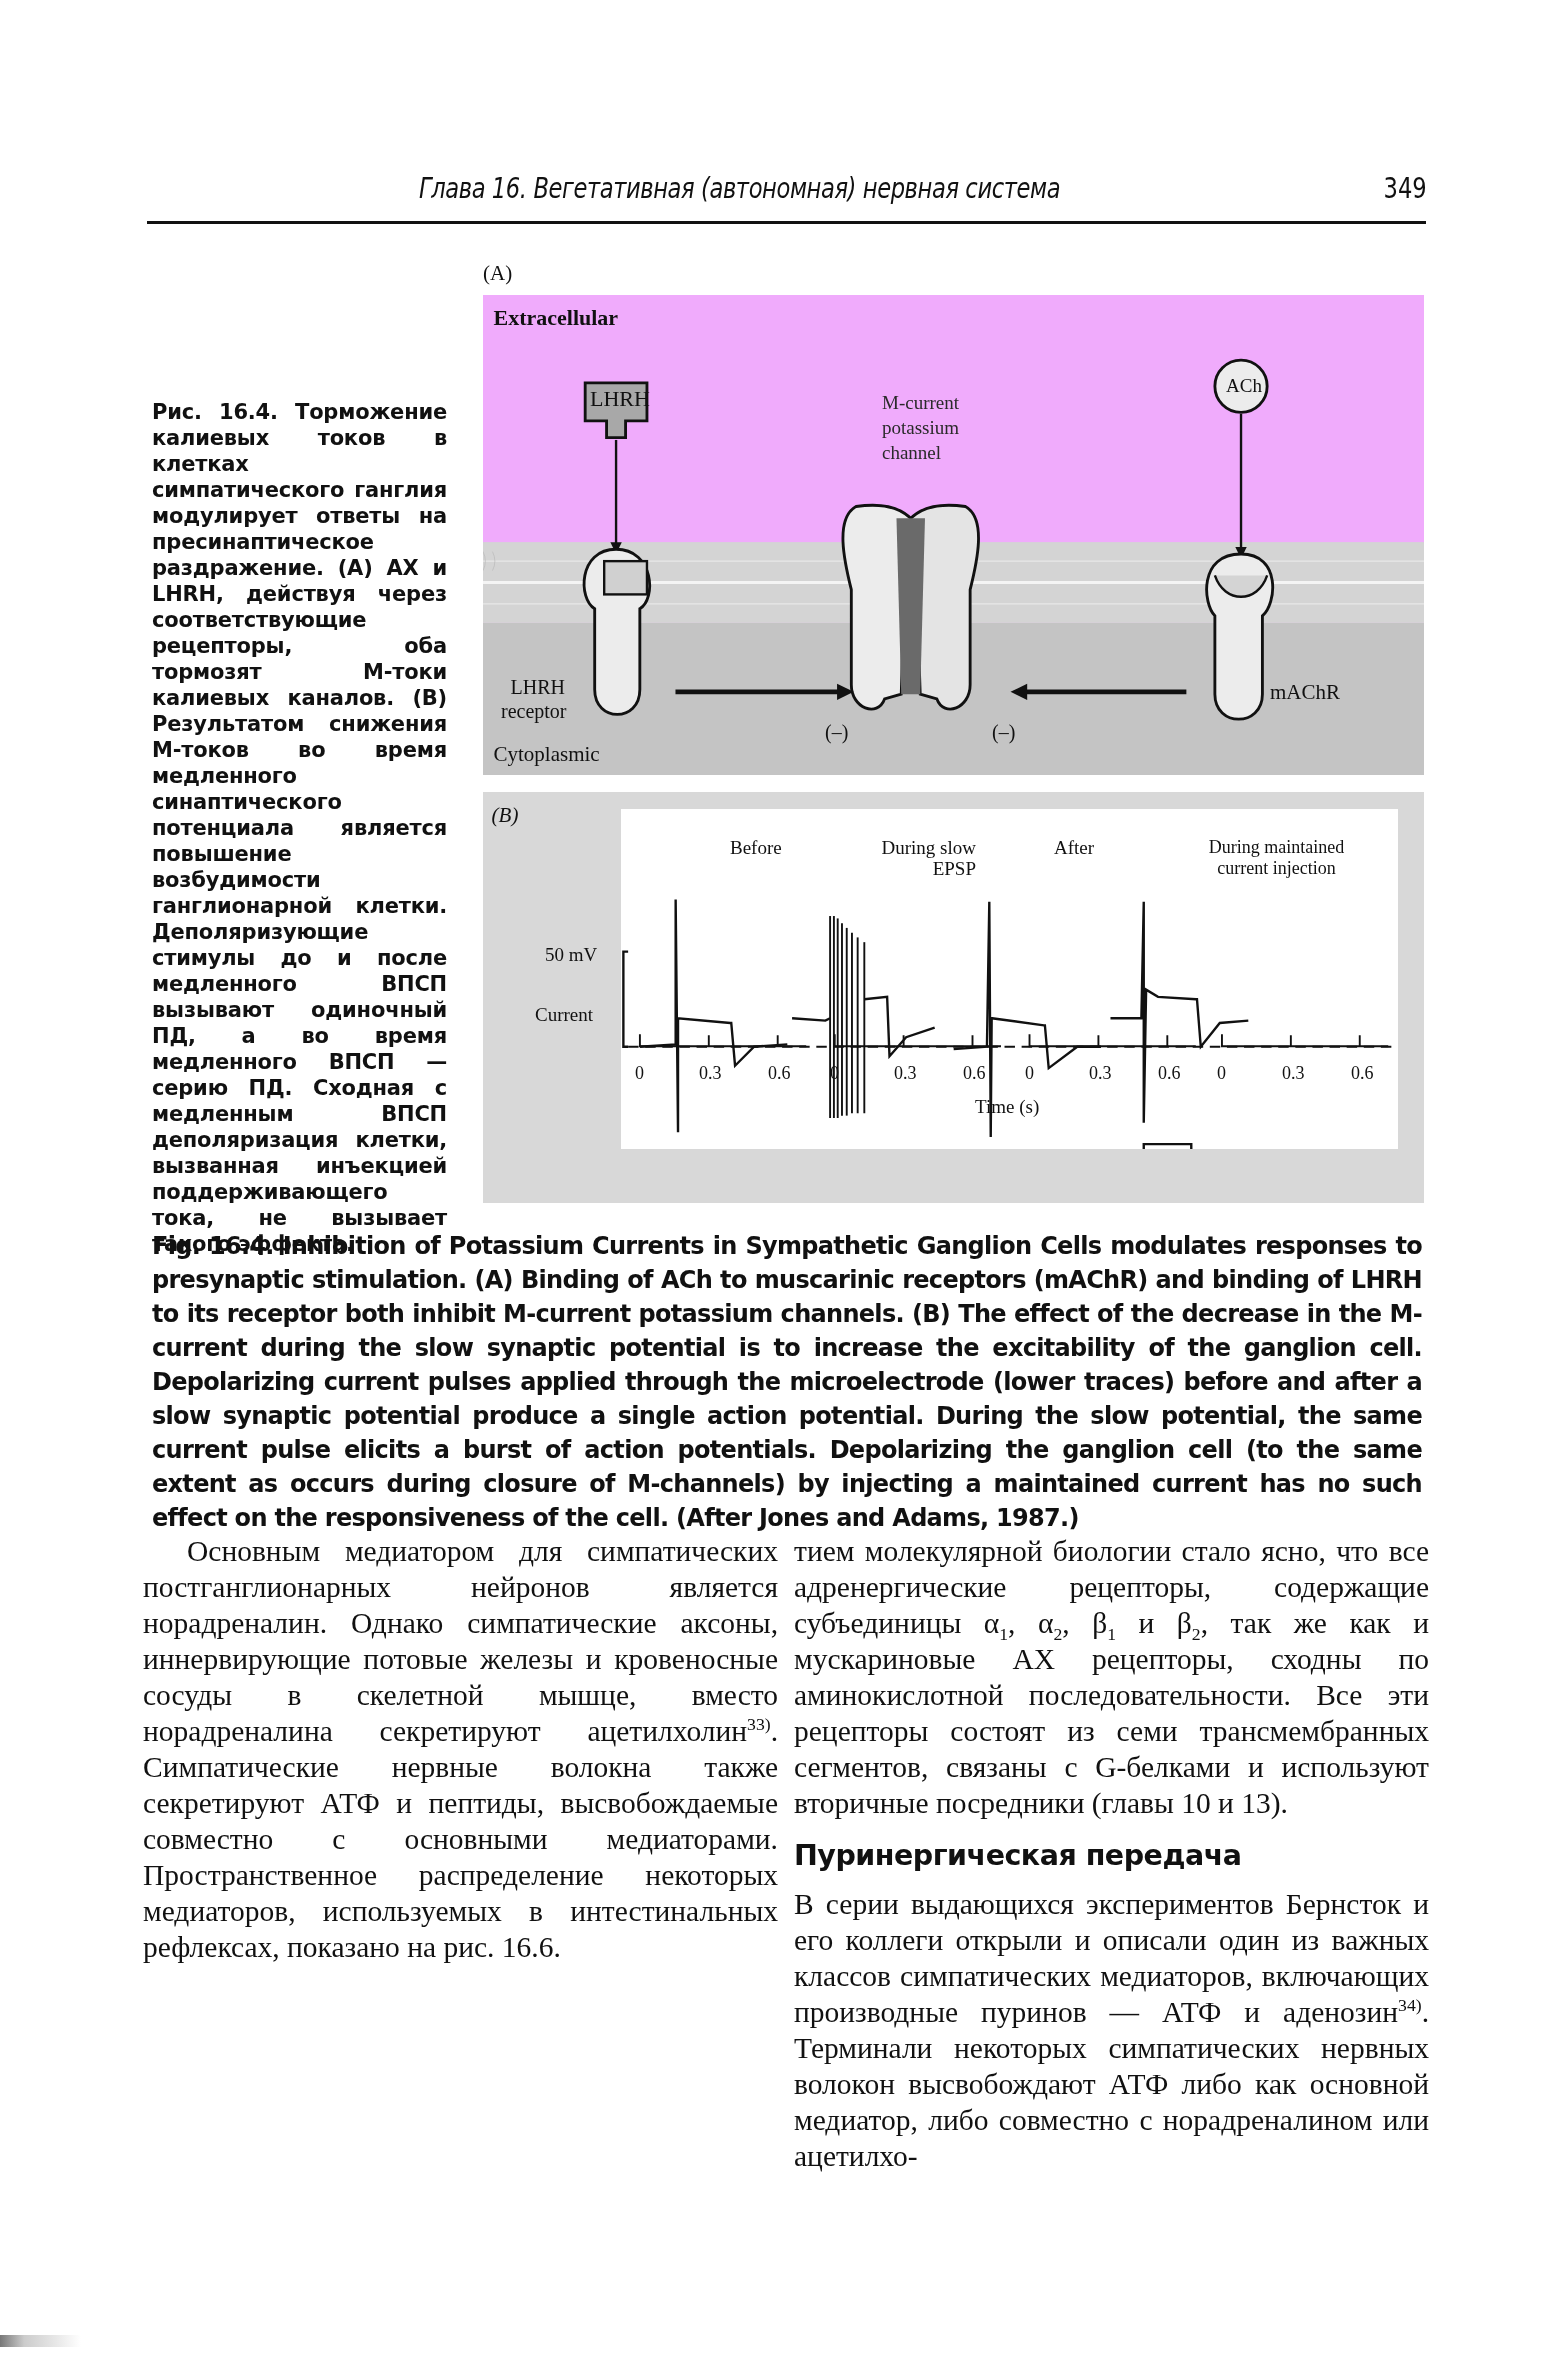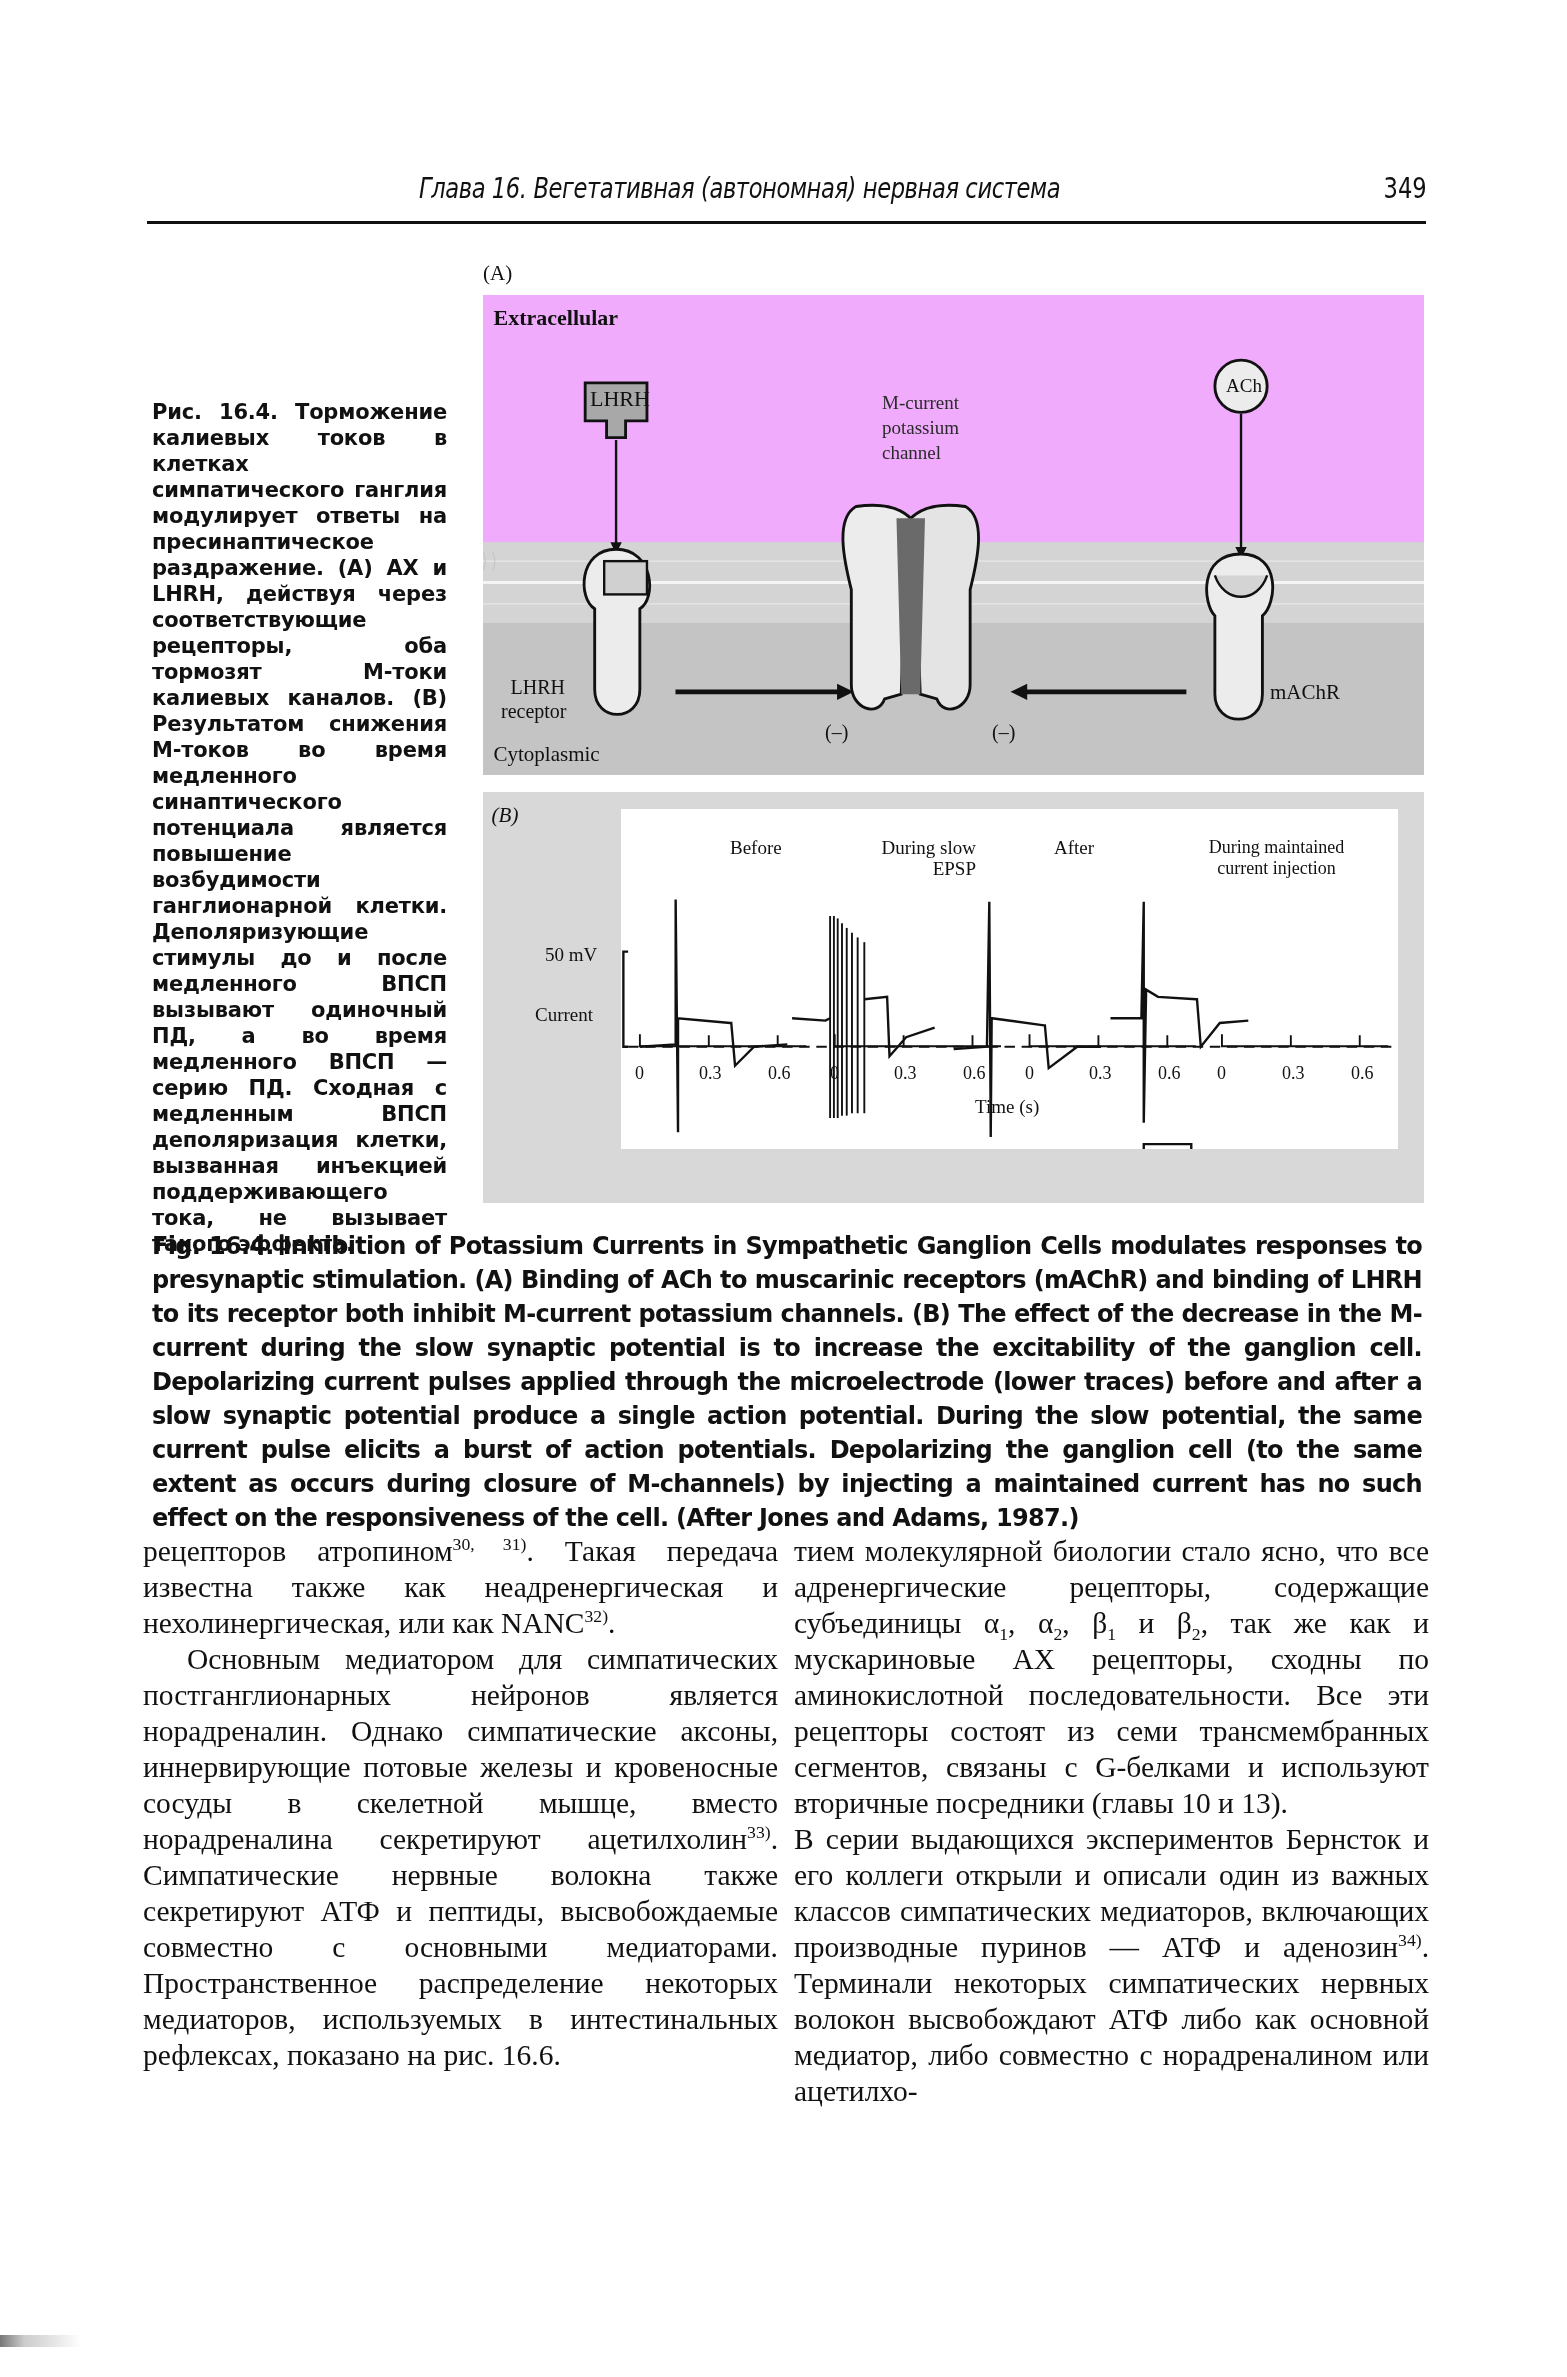--- a/index.html
+++ b/index.html
@@ -188,23 +188,23 @@
   </div>
   <div class="abs serif" style="left:492px;top:304px;font-size:19px;text-align:right;">Time (s)</div>
 </div>
 
 <div class="abs en-cap">
   <span class="fig">Fig. 16.4.</span>
   <span>Inhibition of Potassium Currents in Sympathetic Ganglion Cells modulates responses to presynaptic stimulation. (A) Binding of ACh to muscarinic receptors (mAChR) and binding of LHRH to its receptor both inhibit M-current potassium channels. (B) The effect of the decrease in the M-current during the slow synaptic potential is to increase the excitability of the ganglion cell. Depolarizing current pulses applied through the microelectrode (lower traces) before and after a slow synaptic potential produce a single action potential. During the slow potential, the same current pulse elicits a burst of action potentials. Depolarizing the ganglion cell (to the same extent as occurs during closure of M-channels) by injecting a maintained current has no such effect on the responsiveness of the cell. (After Jones and Adams, 1987.)</span>
 </div>
 
 <div class="abs col col-left">
-  <p><span>рецепторов атропином</span><sup>30, 31)</sup><span>. Такая передача известна также как неадренергическая и нехолинергическая, или как NANC</span><sup>32)</sup><span>.</span></p>
   <p class="ind"><span>Основным медиатором для симпатических постганглионарных нейронов является норадреналин. Однако симпатические аксоны, иннервирующие потовые железы и кровеносные сосуды в скелетной мышце, вместо норадреналина секретируют ацетилхолин</span><sup>33)</sup><span>. Симпатические нервные волокна также секретируют АТФ и пептиды, высвобождаемые совместно с основными медиаторами. Пространственное распределение некоторых медиаторов, используемых в интестинальных рефлексах, показано на рис. 16.6.</span></p>
 </div>
 
 <div class="abs col col-right">
   <p><span>тием молекулярной биологии стало ясно, что все адренергические рецепторы, содержащие субъединицы α</span><sub>1</sub><span>, α</span><sub>2</sub><span>, β</span><sub>1</sub><span> и β</span><sub>2</sub><span>, так же как и мускариновые АХ рецепторы, сходны по аминокислотной последовательности. Все эти рецепторы состоят из семи трансмембранных сегментов, связаны с G-белками и используют вторичные посредники (главы 10 и 13).</span></p>
+  <h3>Пуринергическая передача</h3>
   <p><span>В серии выдающихся экспериментов Бернсток и его коллеги открыли и описали один из важных классов симпатических медиаторов, включающих производные пуринов — АТФ и аденозин</span><sup>34)</sup><span>. Терминали некоторых симпатических нервных волокон высвобождают АТФ либо как основной медиатор, либо совместно с норадреналином или ацетилхо-</span></p>
 </div>
 
 <div class="abs smudge"></div>
 
 
 </body></html>

